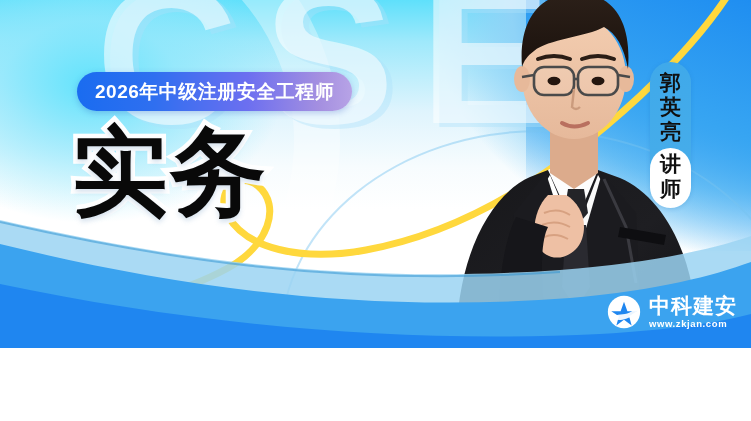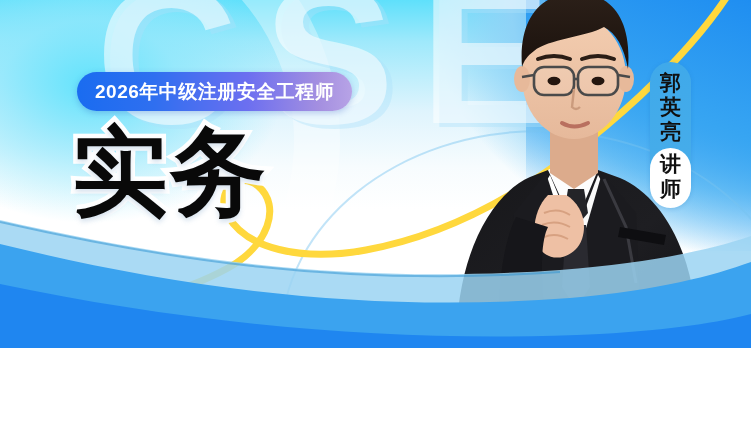--- a/index.html
+++ b/index.html
@@ -262,14 +262,25 @@
     </div>
   </div>
 
   <svg class="waves" viewBox="0 0 751 190" preserveAspectRatio="none">
     <path d="M 0 62 C 150 96, 330 128, 560 112 C 650 105, 710 92, 751 78 L 751 190 L 0 190 Z" fill="#9bd3f2" opacity=".85"></path>
     <path d="M 0 86 C 170 128, 360 156, 570 140 C 660 132, 712 118, 751 104 L 751 190 L 0 190 Z" fill="#3ba3ef"></path>
     <path d="M 0 126 C 190 166, 400 186, 600 176 C 672 172, 720 164, 751 156 L 751 190 L 0 190 Z" fill="#1f86f0"></path>
     <path d="M 0 64 C 150 98, 330 130, 560 114" fill="none" stroke="#2a8fd0" stroke-width="2" opacity=".5"></path>
   </svg>
 
+  <div class="logo">
+    <svg class="logo-mark" viewBox="0 0 40 40">
+      <circle cx="20" cy="20" r="19" fill="#ffffff"></circle>
+      <path d="M 20 8 L 24 19 L 35 19 L 26 25 L 29 36 L 20 29 L 11 36 L 14 25 L 5 19 L 16 19 Z" fill="#1f86f0"></path>
+      <path d="M 6 26 C 12 22, 20 24, 26 21 C 30 19, 33 17, 35 15 L 35 22 C 30 25, 24 28, 18 29 C 13 30, 9 29, 6 26 Z" fill="#ffffff" opacity=".92"></path>
+    </svg>
+    <div class="logo-txt">
+      <span class="logo-name">中科建安</span>
+      <span class="logo-url">www.zkjan.com</span>
+    </div>
+  </div>
 
 </div>
 
 </body></html>

